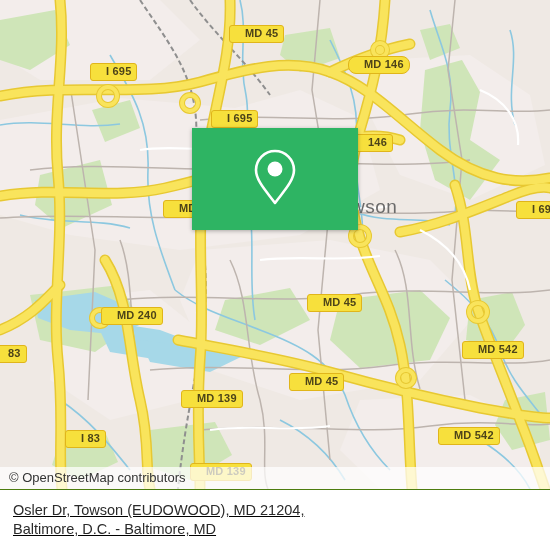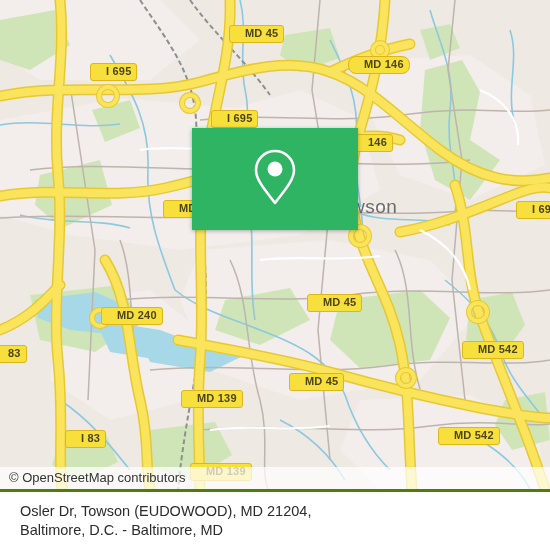--- a/index.html
+++ b/index.html
@@ -108,26 +108,27 @@
     border-top: 11px solid #ffffff;
     filter: drop-shadow(0 1px 1px rgba(0,0,0,0.18));
   }
 
   
   #footer {
     position: absolute;
     left: 0; top: 489px;
     width: 550px; height: 61px;
     background: #ffffff;
-    border-top: 3px solid #4d7c0f;
+    border-top: 1px solid #4d7c0f;
     display: flex;
     align-items: center;
     justify-content: space-between;
     box-sizing: border-box;
-    padding: 0 14px 0 20px;
+    padding: 0 14px 0 13px;
+    text-decoration: underline;
   }
   #footer-text {
     color: #2b2b2b;
     font-size: 14.5px;
     line-height: 19px;
     font-family: "Liberation Sans", sans-serif;
   }
   #footer-text div { white-space: nowrap; }
   #brand {
     display: flex;

